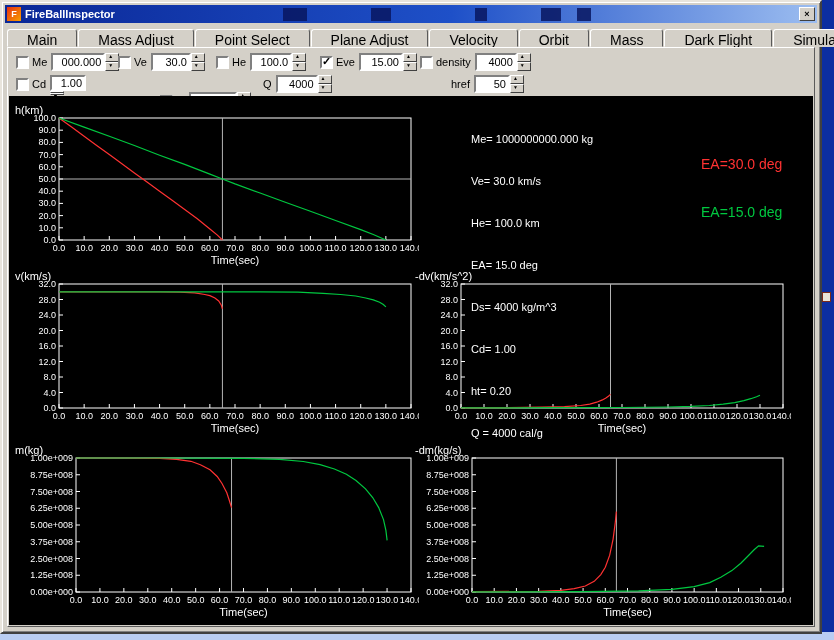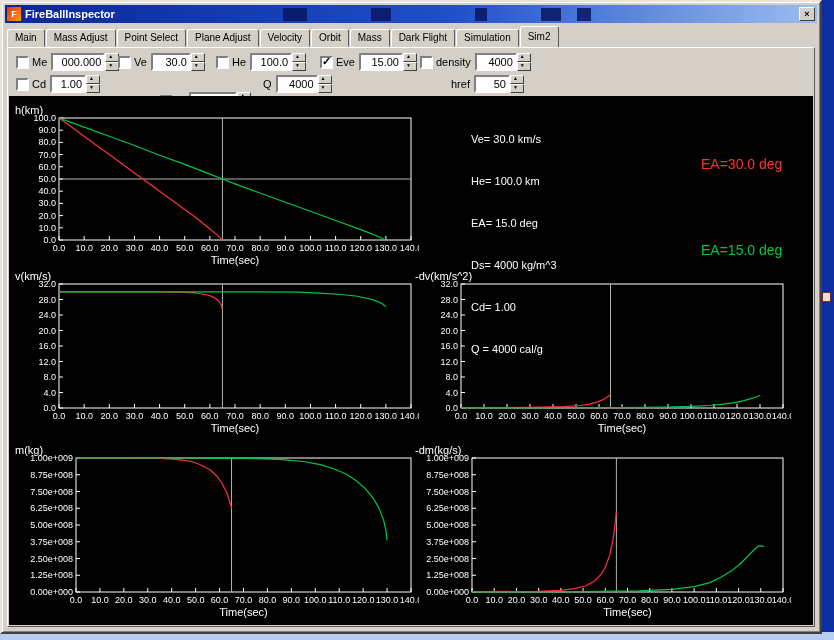--- a/index.html
+++ b/index.html
@@ -23,21 +23,21 @@
               justify-content:center; margin-right:4px; flex:0 0 auto; }
   .title-text { color:#ffffff; font-size:11px; font-weight:bold; white-space:nowrap; }
   .frag { position:absolute; top:3px; height:13px; background:rgba(8,22,96,0.85); }
   .close-btn { margin-left:auto; width:16px; height:14px; background:#d4d0c8;
                border:1px solid; border-color:#ffffff #404040 #404040 #ffffff;
                font-size:9px; line-height:11px; text-align:center; padding:0; color:#000;
                font-family:"Liberation Sans",sans-serif; font-weight:bold; z-index:3; }
 
   
   .tabstrip { position:absolute; left:5px; top:24px; right:5px; height:21px; display:flex; align-items:flex-end; }
-  .tab { height:18px; padding:2px 7px 0; font-size:10px; color:#000; background:#d4d0c8;
+  .tab { height:18px; padding:2px 19px 0; font-size:14px; color:#000; background:#d4d0c8;
          border:1px solid; border-color:#ffffff #5a5a5a #d4d0c8 #ffffff;
          border-radius:3px 3px 0 0; margin-right:1px; white-space:nowrap; cursor:default; }
   .tab.active { height:21px; padding-top:4px; position:relative; z-index:2; border-bottom:none; }
   .tabpage { position:absolute; left:5px; top:45px; right:5px; bottom:5px; background:#d4d0c8;
              border:1px solid; border-color:#ffffff #5a5a5a #5a5a5a #ffffff; }
 
   
   .toolbar { position:absolute; left:0; top:0; right:0; height:48px; }
   .ctl { position:absolute; display:flex; align-items:center; height:20px; }
   .cb { width:13px; height:13px; background:#ffffff; border:2px solid;
@@ -156,21 +156,21 @@
           <span class="spinner">
               <span class="spin-up"></span>
               <span class="spin-down"></span>
             </span>
         </span>
       </div>
 
       <div class="ctl" style="left:8px;top:26px;">
         <span class="cb"></span>
         <span class="ctl-label">Cd</span>
-        <span class="field" style="width:50px;">
+        <span class="field" style="width:50px;flex-direction:column;">
           <input class="spin-input" value="1.00" style="">
           <span class="spinner">
               <span class="spin-up"></span>
               <span class="spin-down"></span>
             </span>
         </span>
       </div>
 
       <div class="ctl" style="left:132px;top:43px;padding-left:20px;">
         <span class="cb"></span>
@@ -268,29 +268,31 @@
             <text x="43" y="29.200000000000003" fill="#fff" font-size="9" text-anchor="end">90.0</text>
             <line x1="46" y1="14" x2="50" y2="14" stroke="#fff"></line>
             <text x="43" y="17" fill="#fff" font-size="9" text-anchor="end">100.0</text>
             <text x="222" y="160" fill="#fff" font-size="11" text-anchor="middle">Time(sec)</text>
             <polyline points="46.0,14.0 58.6,23.1 71.1,32.3 83.7,41.5 96.3,50.6 108.9,59.8 121.4,68.9 134.0,78.1 146.6,87.2 159.1,96.3 171.7,105.5 184.3,114.7 196.9,125.0 204.4,131.1 209.4,136.0" fill="none" stroke="#ff3232" stroke-width="1.2"></polyline>
             <polyline points="46.0,14.0 71.1,23.1 96.3,32.3 121.4,41.5 146.6,51.2 171.7,60.4 196.9,70.1 209.4,75.0 222.0,79.9 247.1,89.0 272.3,98.2 297.4,107.3 322.6,116.5 347.7,125.6 360.3,130.5 372.9,136.0" fill="none" stroke="#00c840" stroke-width="1.2"></polyline>
           </svg>
         </div>
 
       <div class="info" style="left:462px;top:8px;width:336px;height:160px;">
+        <div class="readout-line">Me= 1000000000.000 kg</div>
         <div class="readout-line">Ve= 30.0 km/s</div>
         <div class="readout-line">He= 100.0 km</div>
         <div class="readout-line">EA= 15.0 deg</div>
         <div class="readout-line">Ds= 4000 kg/m^3</div>
         <div class="readout-line">Cd= 1.00</div>
+        <div class="readout-line">ht= 0.20</div>
         <div class="readout-line">Q = 4000 cal/g</div>
         <div class="legend">
           <div style="color: rgb(255, 50, 50);">EA=30.0 deg</div>
-          <div style="color: rgb(0, 200, 64); margin-top: 38px;">EA=15.0 deg</div>
+          <div style="color: rgb(0, 200, 64);">EA=15.0 deg</div>
         </div>
       </div>
 
       <div class="chart" style="left:4px;top:174px;width:406px;height:166px;">
           <svg width="406" height="166">
             <text x="2" y="10" fill="#fff" font-size="11">v(km/s)</text>
             <rect x="46" y="14" width="352" height="124" fill="none" stroke="#ffffff" stroke-width="1"></rect>
             <line x1="209.42857142857144" y1="14" x2="209.42857142857144" y2="138" stroke="#b4b4b4" stroke-width="1"></line>
             <line x1="46" y1="138" x2="46" y2="134" stroke="#fff"></line>
             <text x="46" y="149" fill="#fff" font-size="9" text-anchor="middle">0.0</text>

